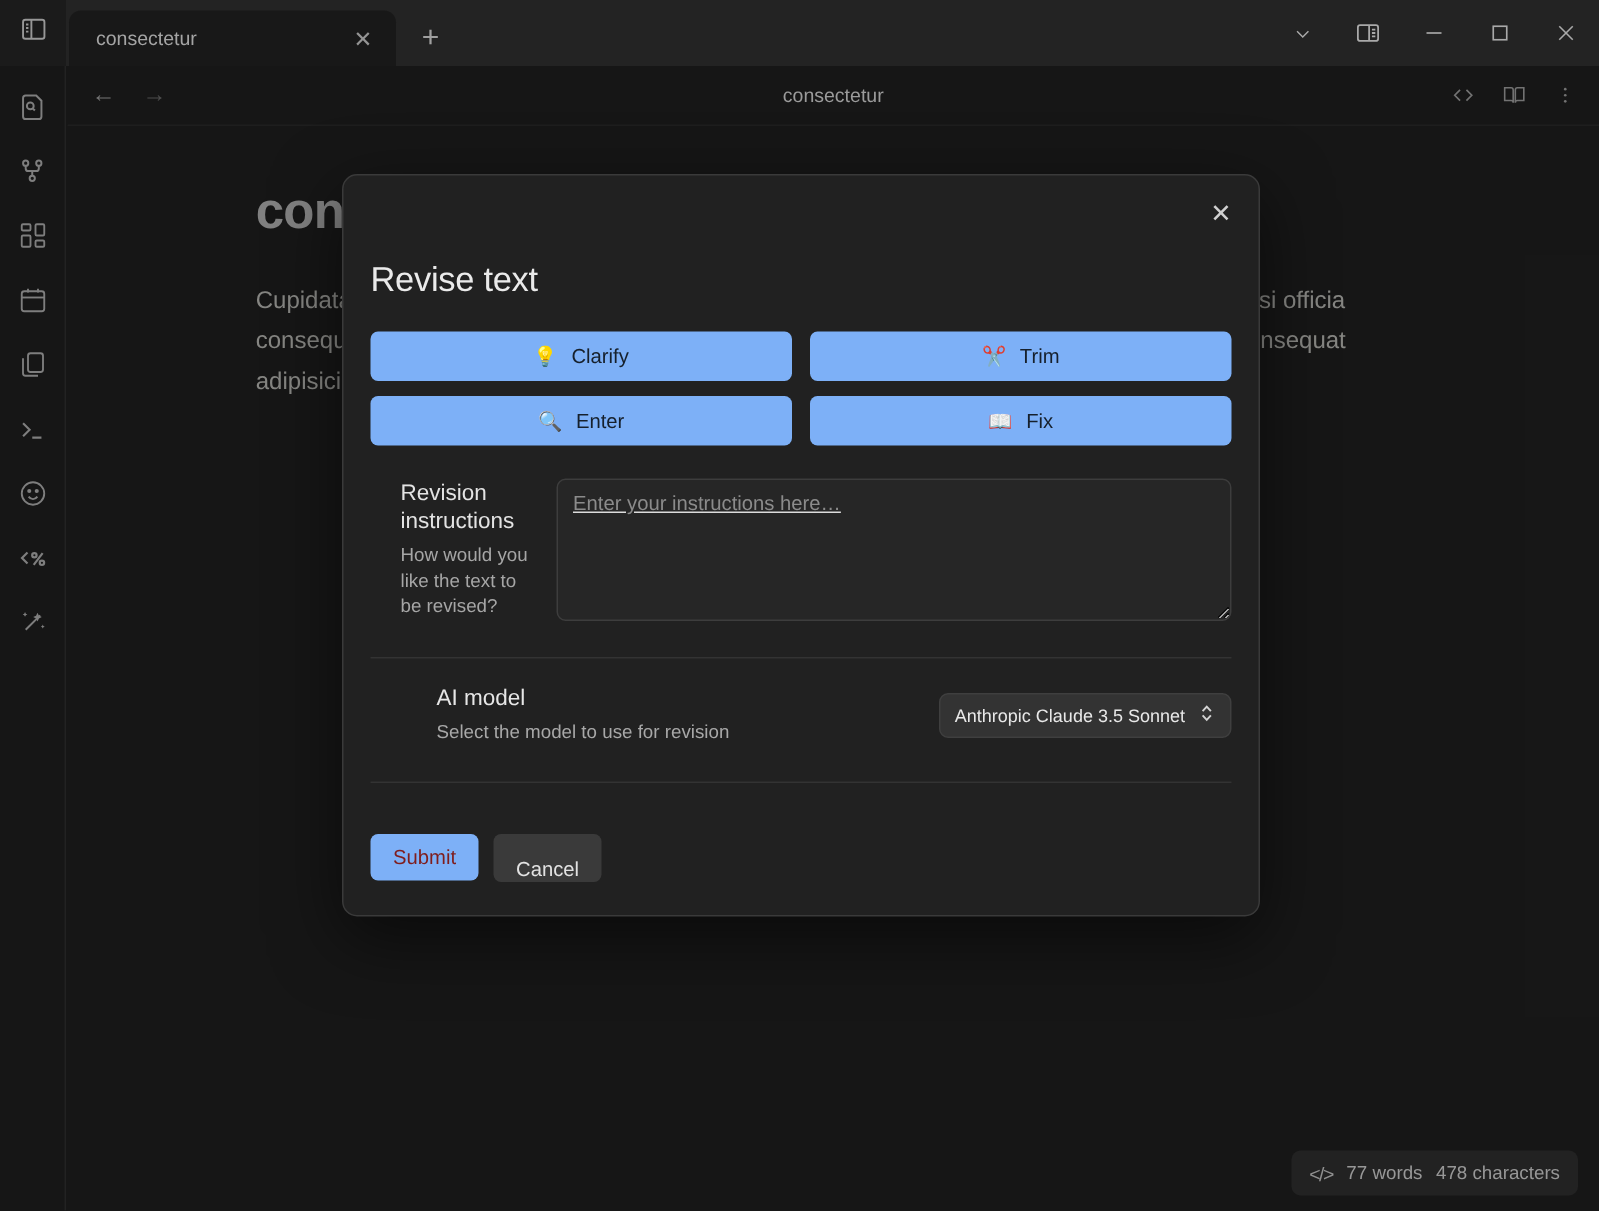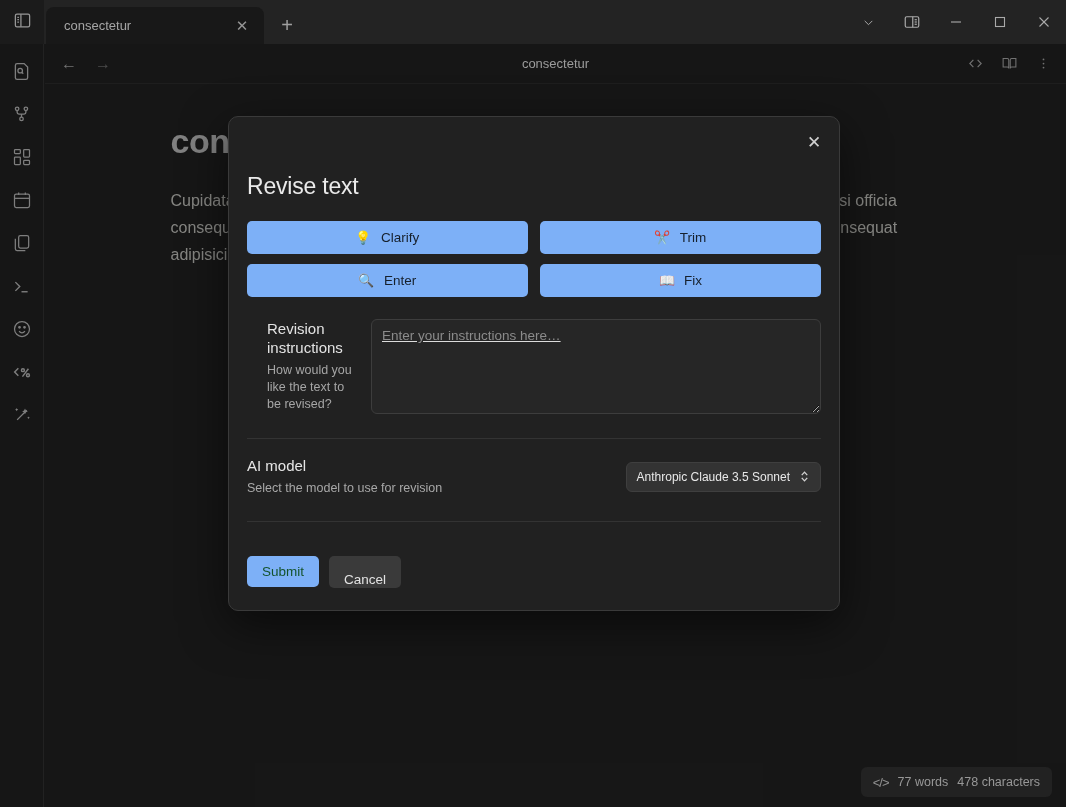--- a/index.html
+++ b/index.html
@@ -303,20 +303,21 @@
     height: 1px;
     background: #333333;
     margin: 24px 18px 0 18px;
   }
 
   .setting-row {
     display: flex;
     align-items: center;
     padding: 18px 18px 0 18px;
     gap: 18px;
+    margin-left: 44px;
   }
   .setting-text { flex: 1; }
   .setting-title {
     font-size: 15px;
     color: #e6e6e6;
     margin-bottom: 5px;
   }
   .setting-desc {
     font-size: 12.5px;
     color: #a8a8a8;
@@ -361,21 +362,21 @@
     border-radius: 50%;
   }
 
   .modal-actions {
     display: flex;
     gap: 10px;
     padding: 34px 18px 0 18px;
   }
   .btn-primary {
     background: #7db0f7;
-    color: #14532d;
+    color: #7f1d1d;
     border: none;
     border-radius: 5px;
     height: 31px;
     padding: 0 15px;
     font-size: 13.5px;
     font-family: "Liberation Sans", sans-serif;
     cursor: pointer;
   }
   .btn-secondary {
     background: #3a3a3a;

